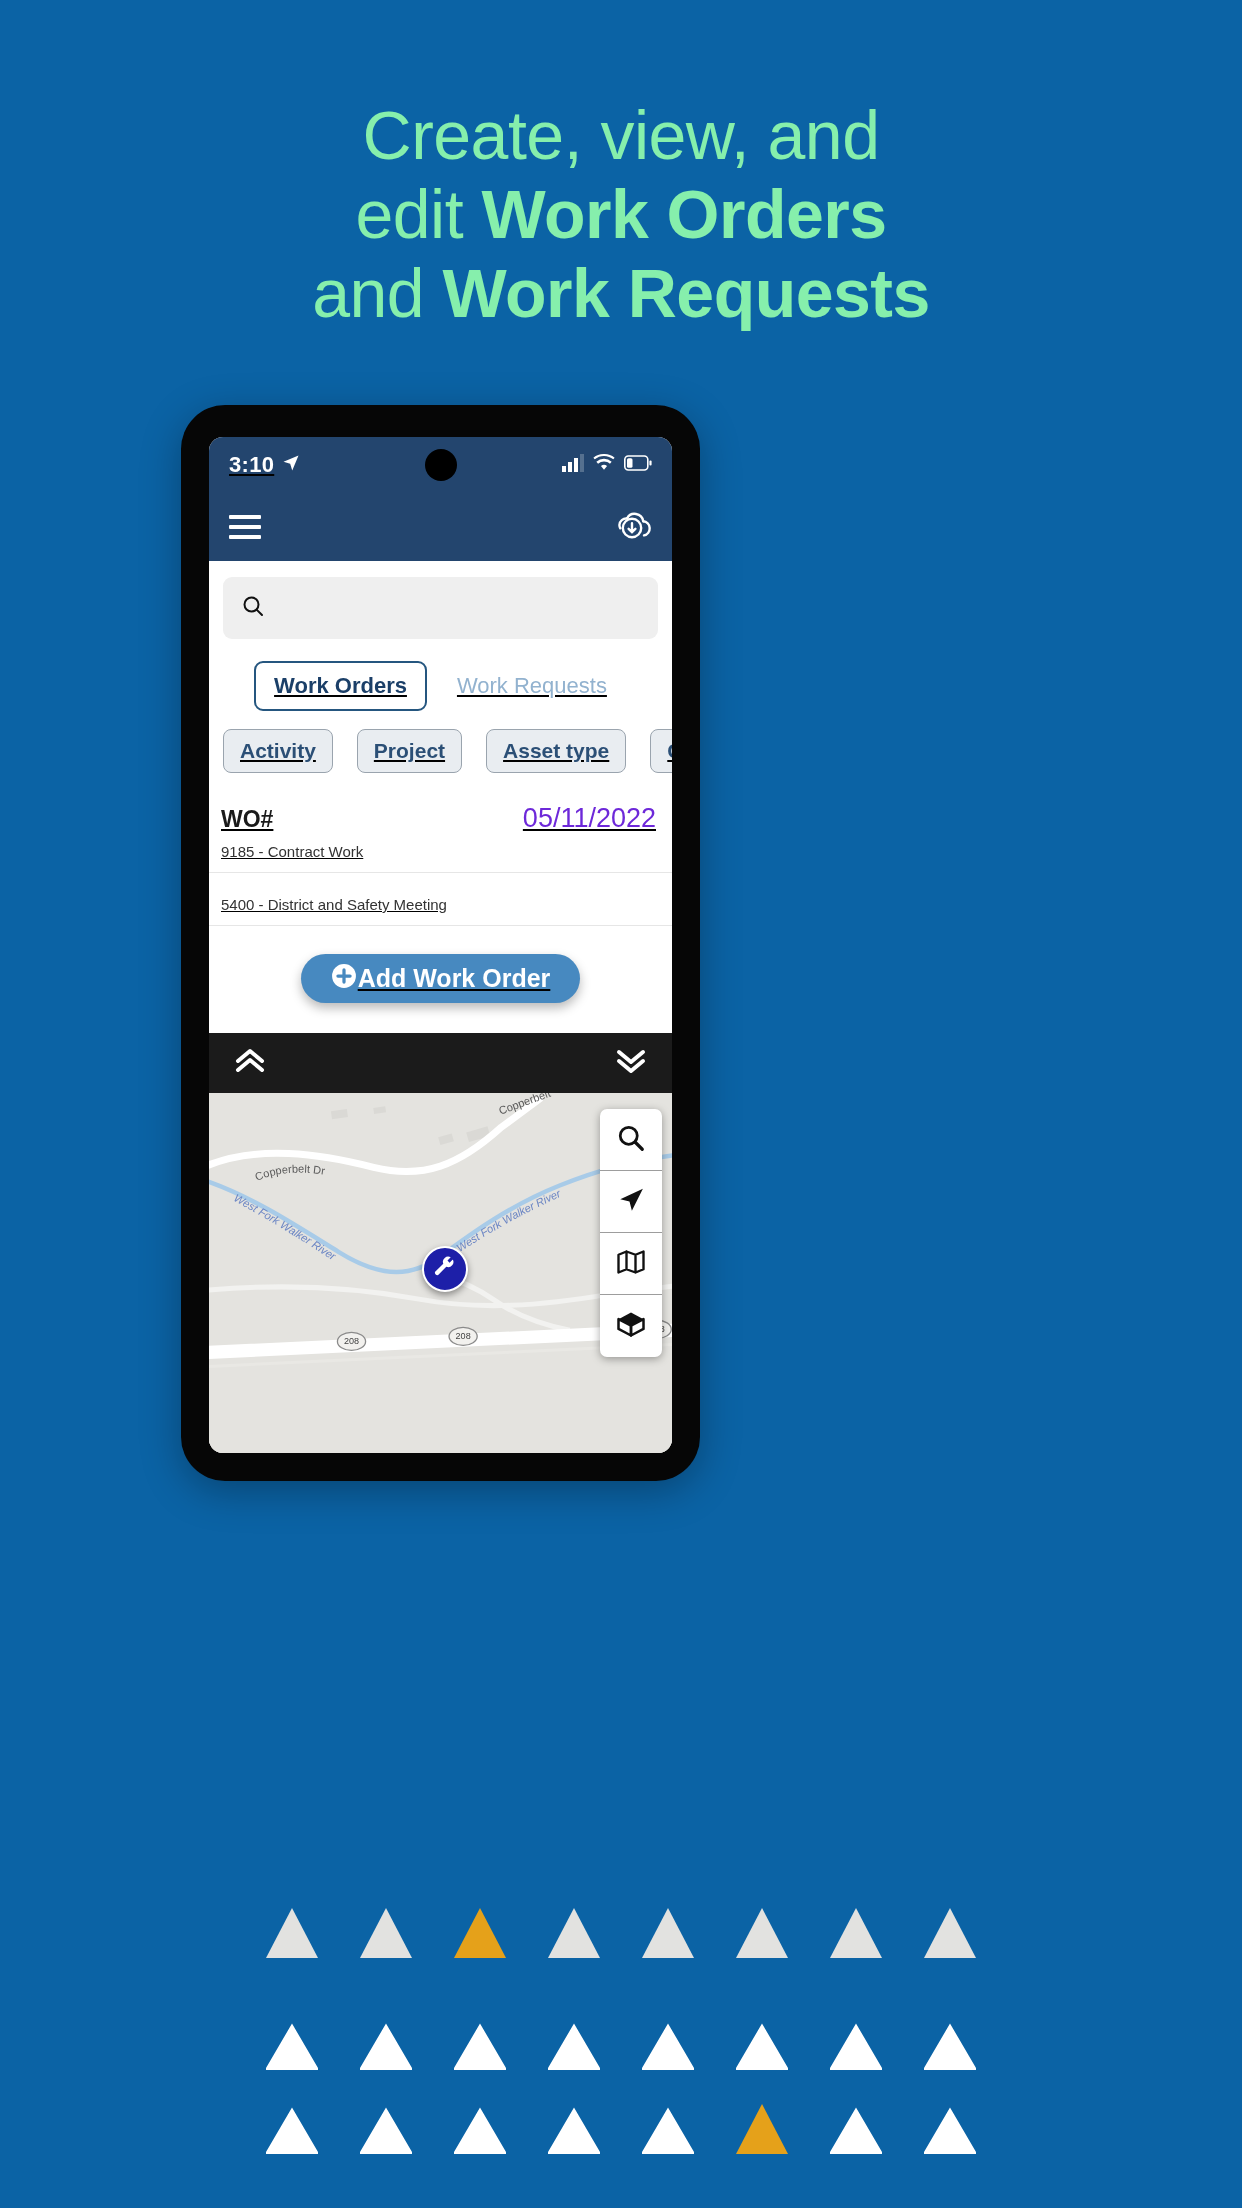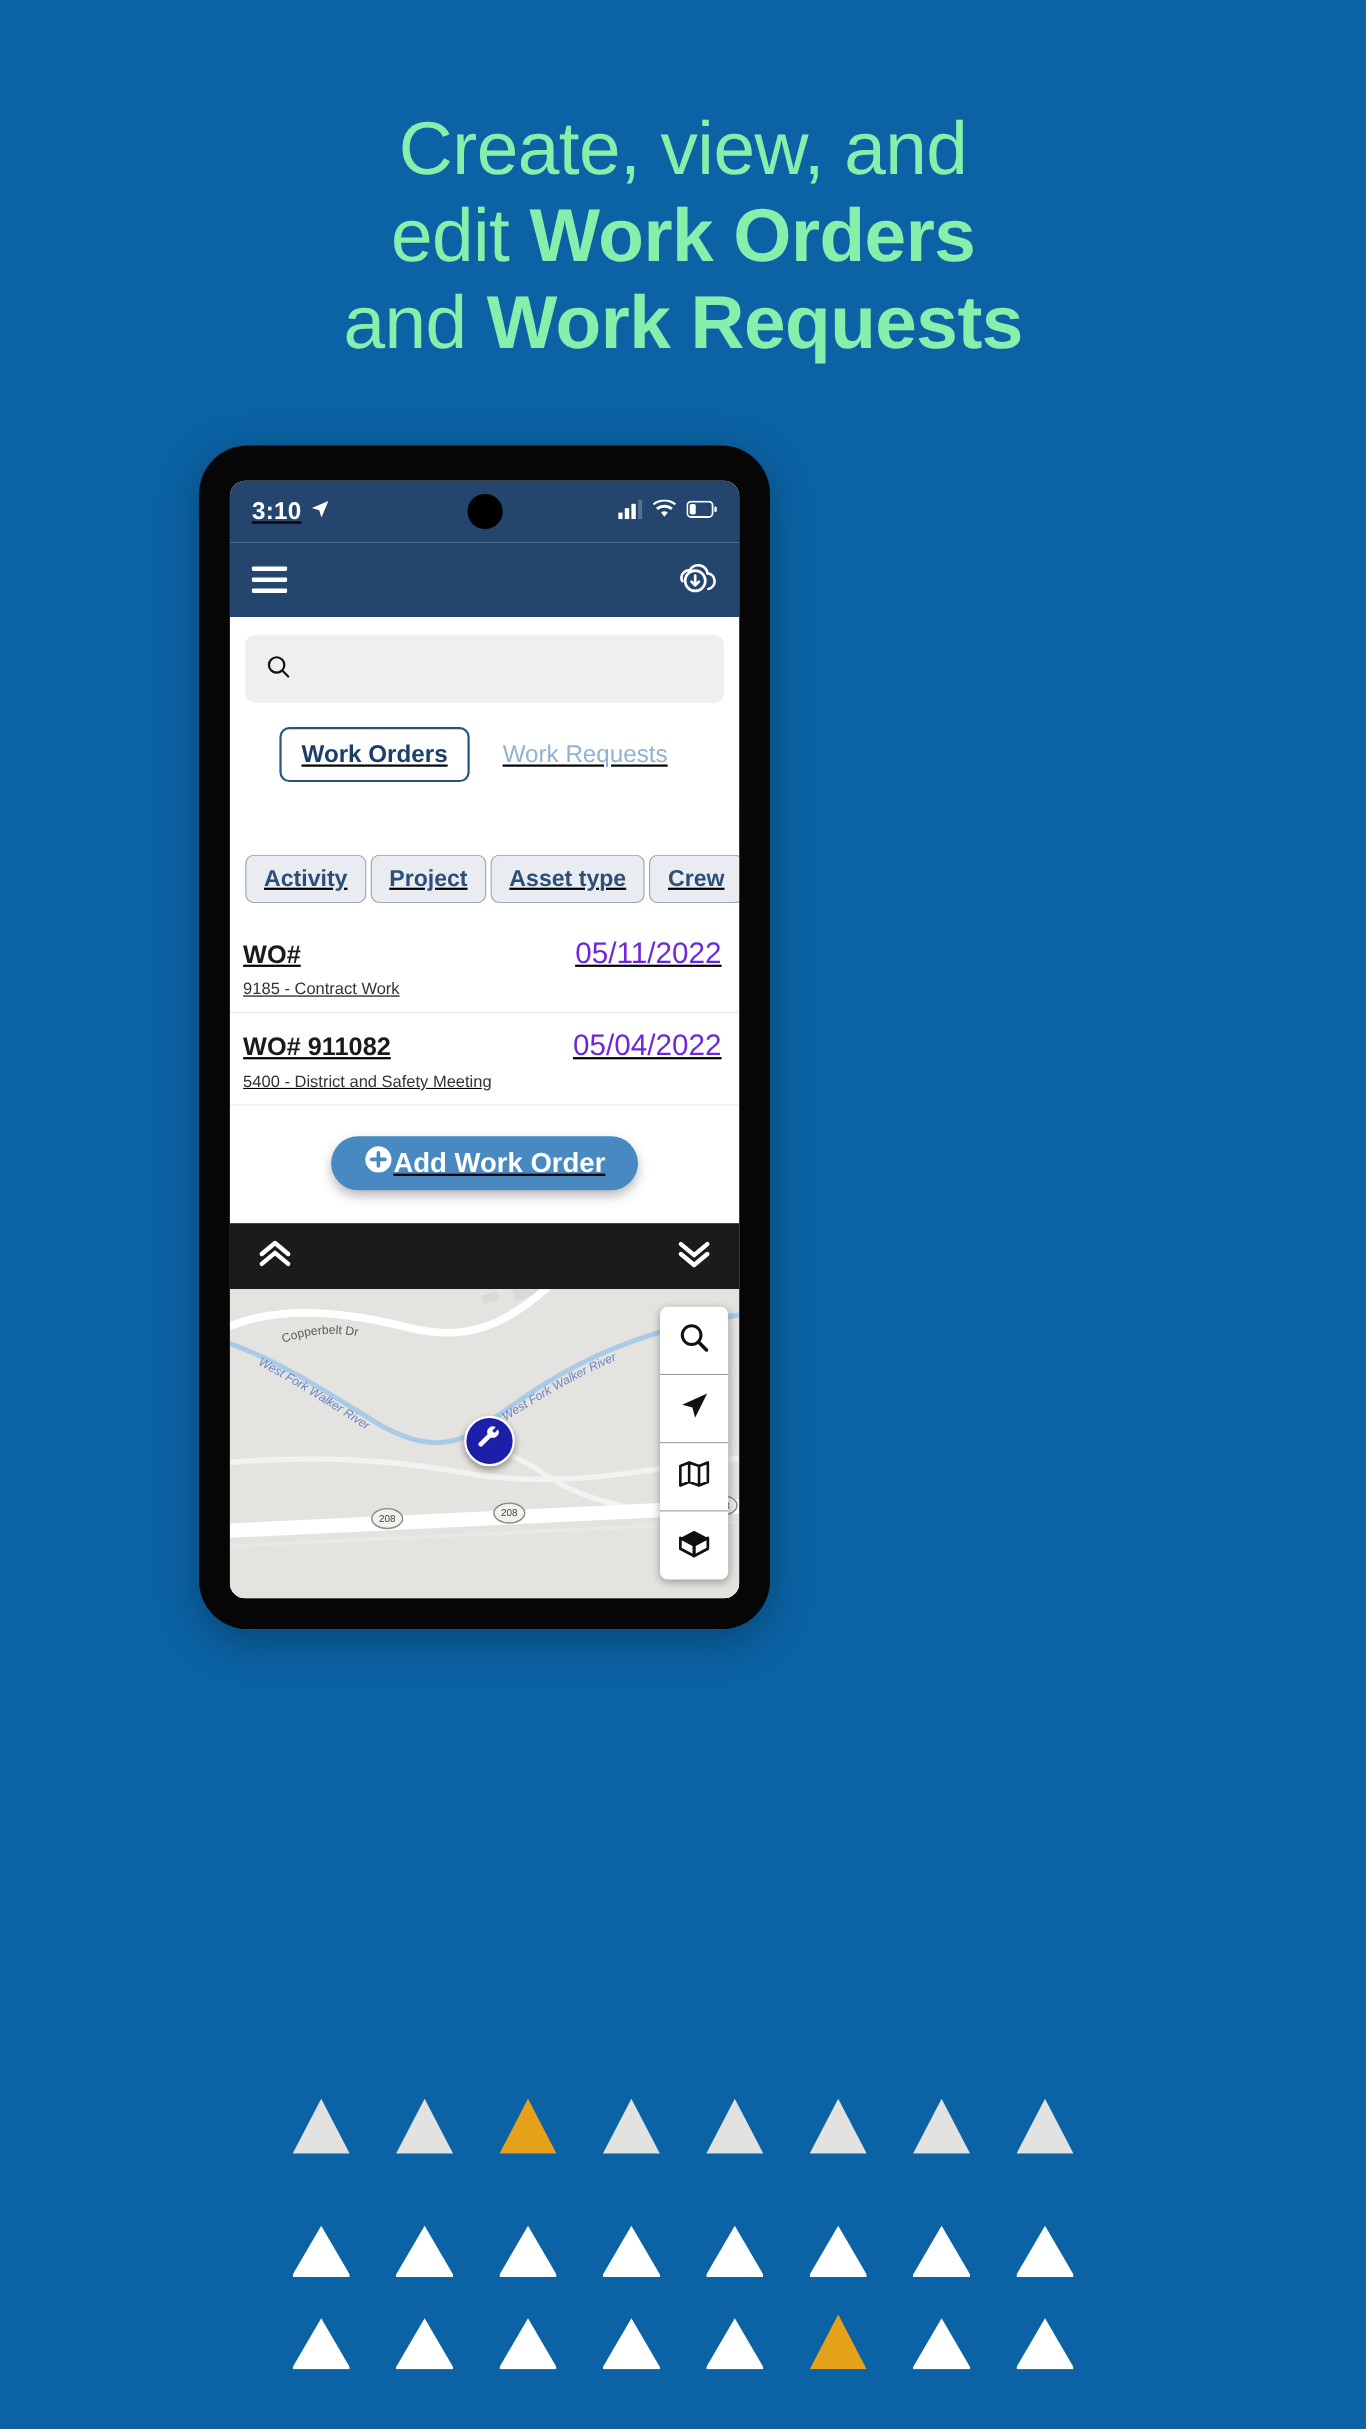--- a/index.html
+++ b/index.html
@@ -167,26 +167,25 @@
   }
   .tab.inactive {
     color: #92b2cf;
     font-weight: 400;
     border: 2px solid transparent;
   }
 
   
   .chips {
     display: flex;
-    gap: 4px;
+    gap: 24px;
     padding: 0 14px 16px 14px;
     background: #fff;
     overflow: hidden;
     flex: none;
-    margin-top: 48px;
   }
   .chip {
     border: 1px solid #9aa4ae;
     background: #e9edf1;
     color: #2b4f76;
     border-radius: 8px;
     padding: 9px 16px;
     font-size: 21px;
     font-weight: 700;
     white-space: nowrap;
@@ -404,24 +403,20 @@
 
     <div class="wo-list">
       <div class="wo-item">
         <div class="wo-top">
           <span class="wo-id">WO#</span>
           <span class="wo-date">05/11/2022</span>
         </div>
         <div class="wo-desc">9185 - Contract Work</div>
       </div>
       <div class="wo-item">
-        <div class="wo-top">
-          <span class="wo-id">WO# 911082</span>
-          <span class="wo-date">05/04/2022</span>
-        </div>
         <div class="wo-desc">5400 - District and Safety Meeting</div>
       </div>
     </div>
 
     <div class="add-wrap">
       <button class="add-btn">
         <span>
           <svg width="26" height="26" viewBox="0 0 24 24">
             <circle cx="12" cy="12" r="11" fill="#fff"></circle>
             <path d="M12 6.4v11.2M6.4 12h11.2" stroke="#4789c0" stroke-width="3" stroke-linecap="round"></path>

